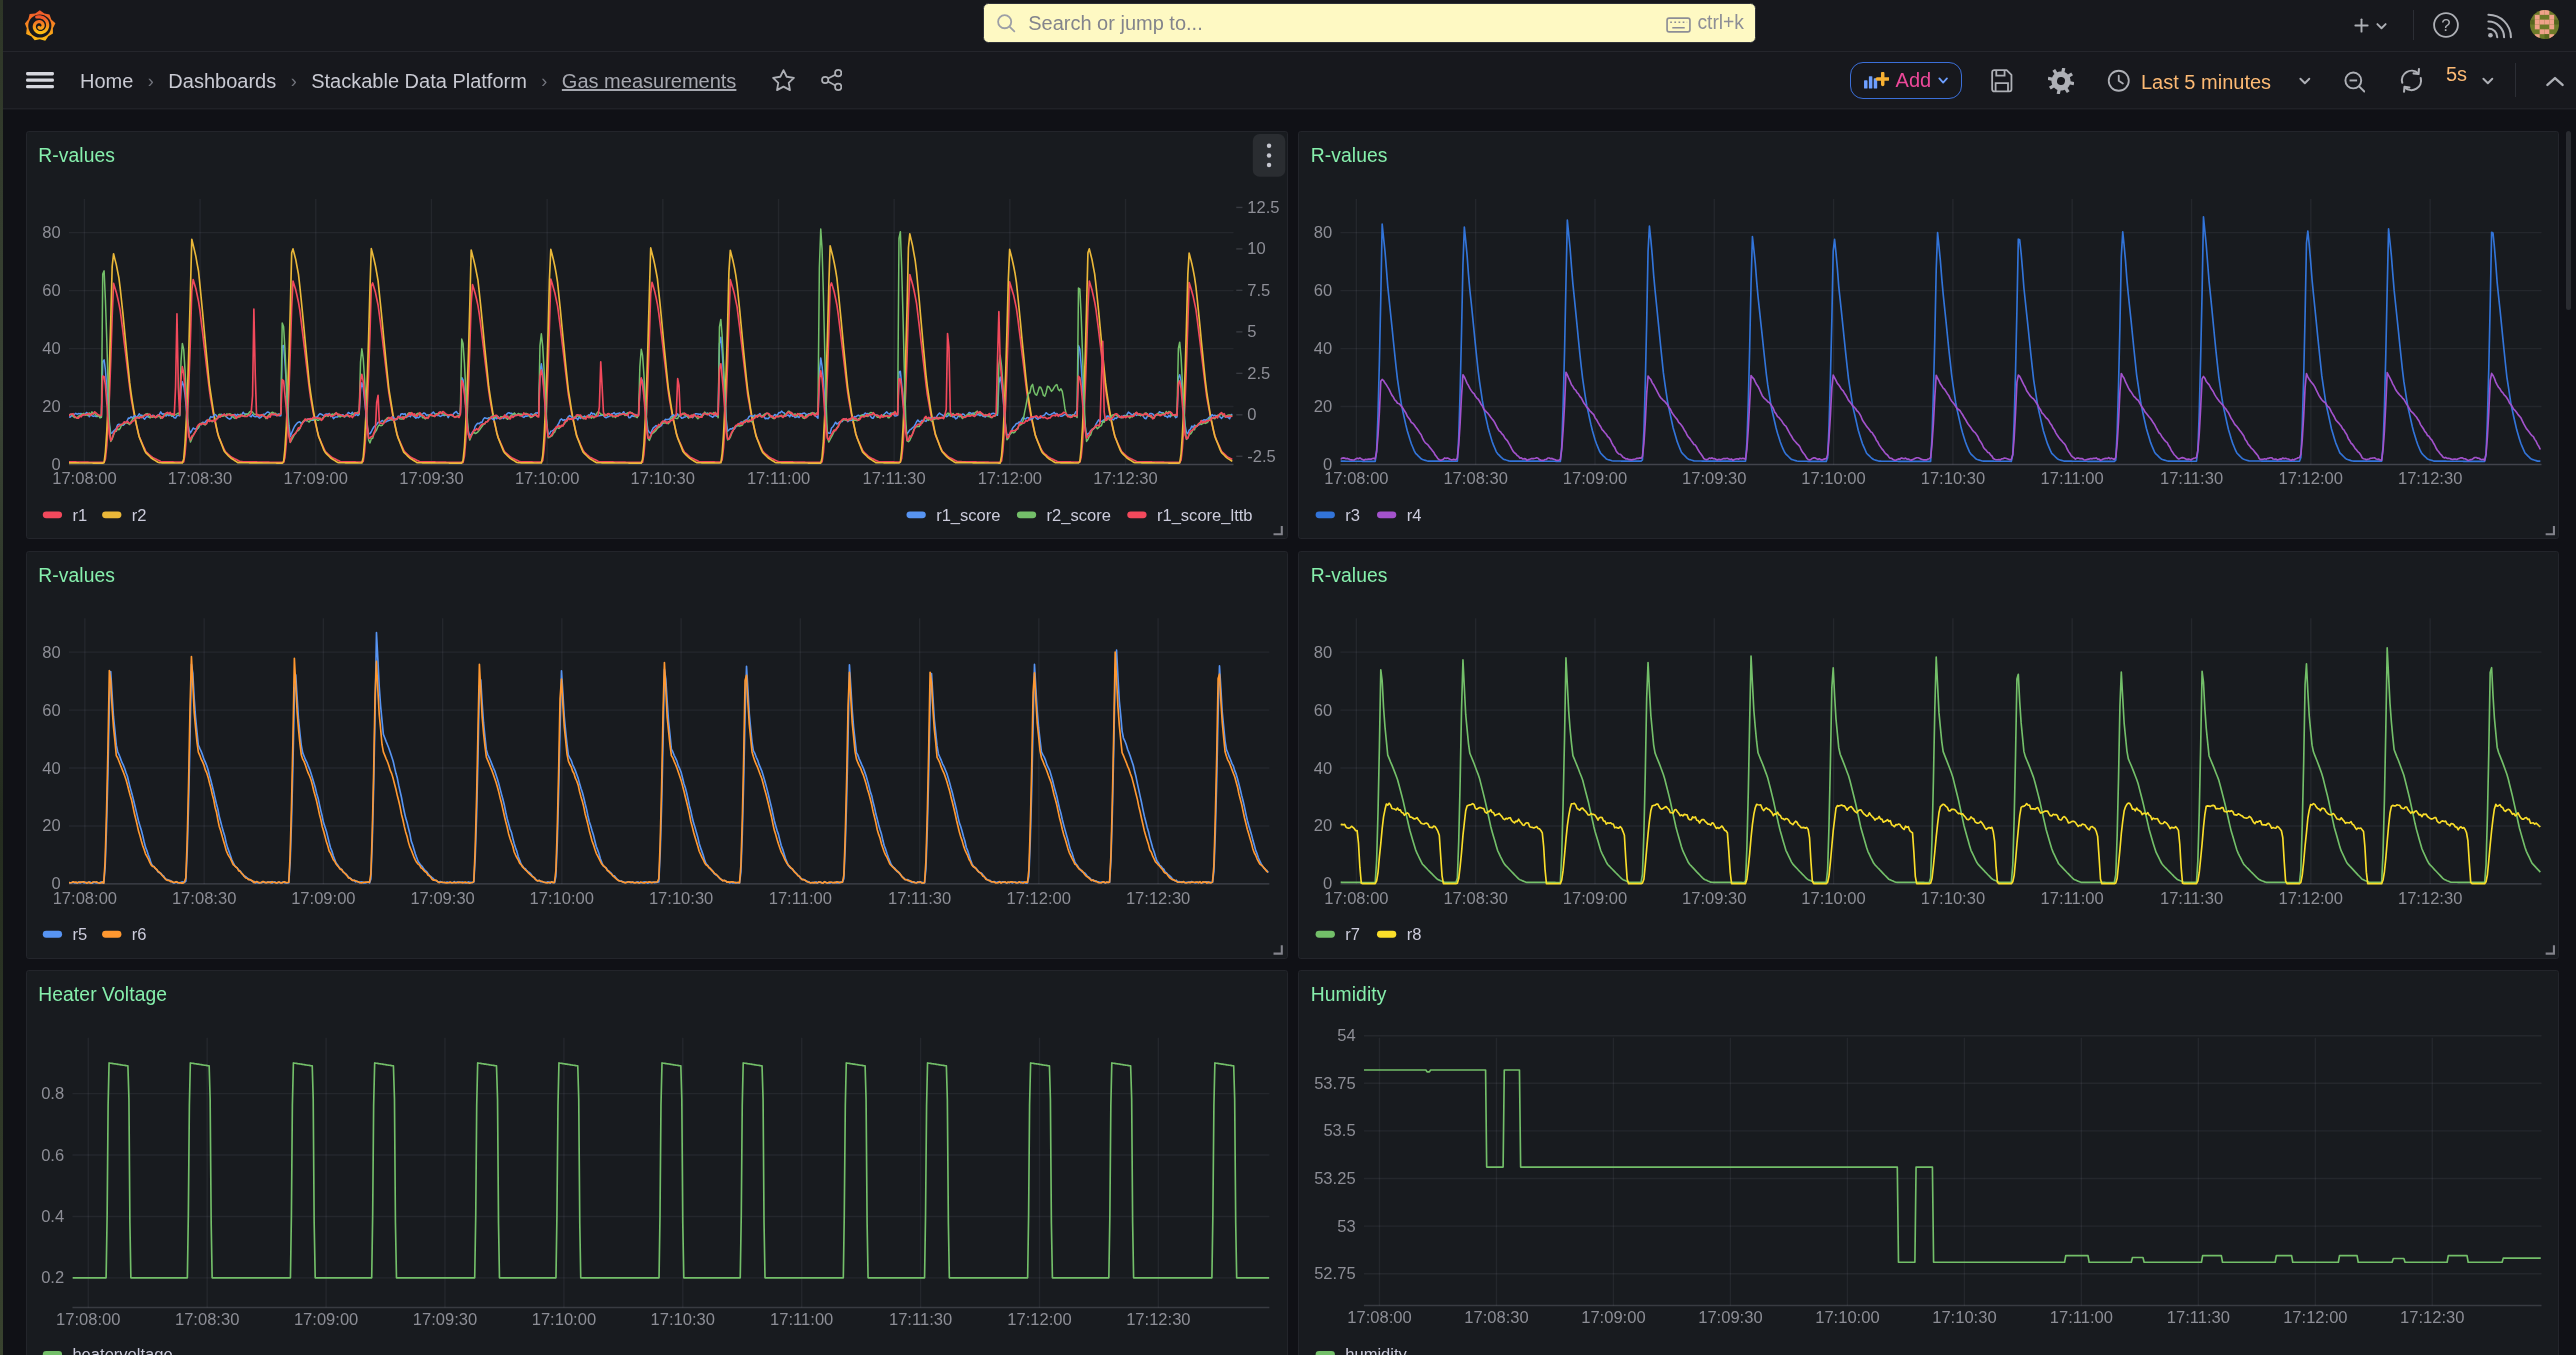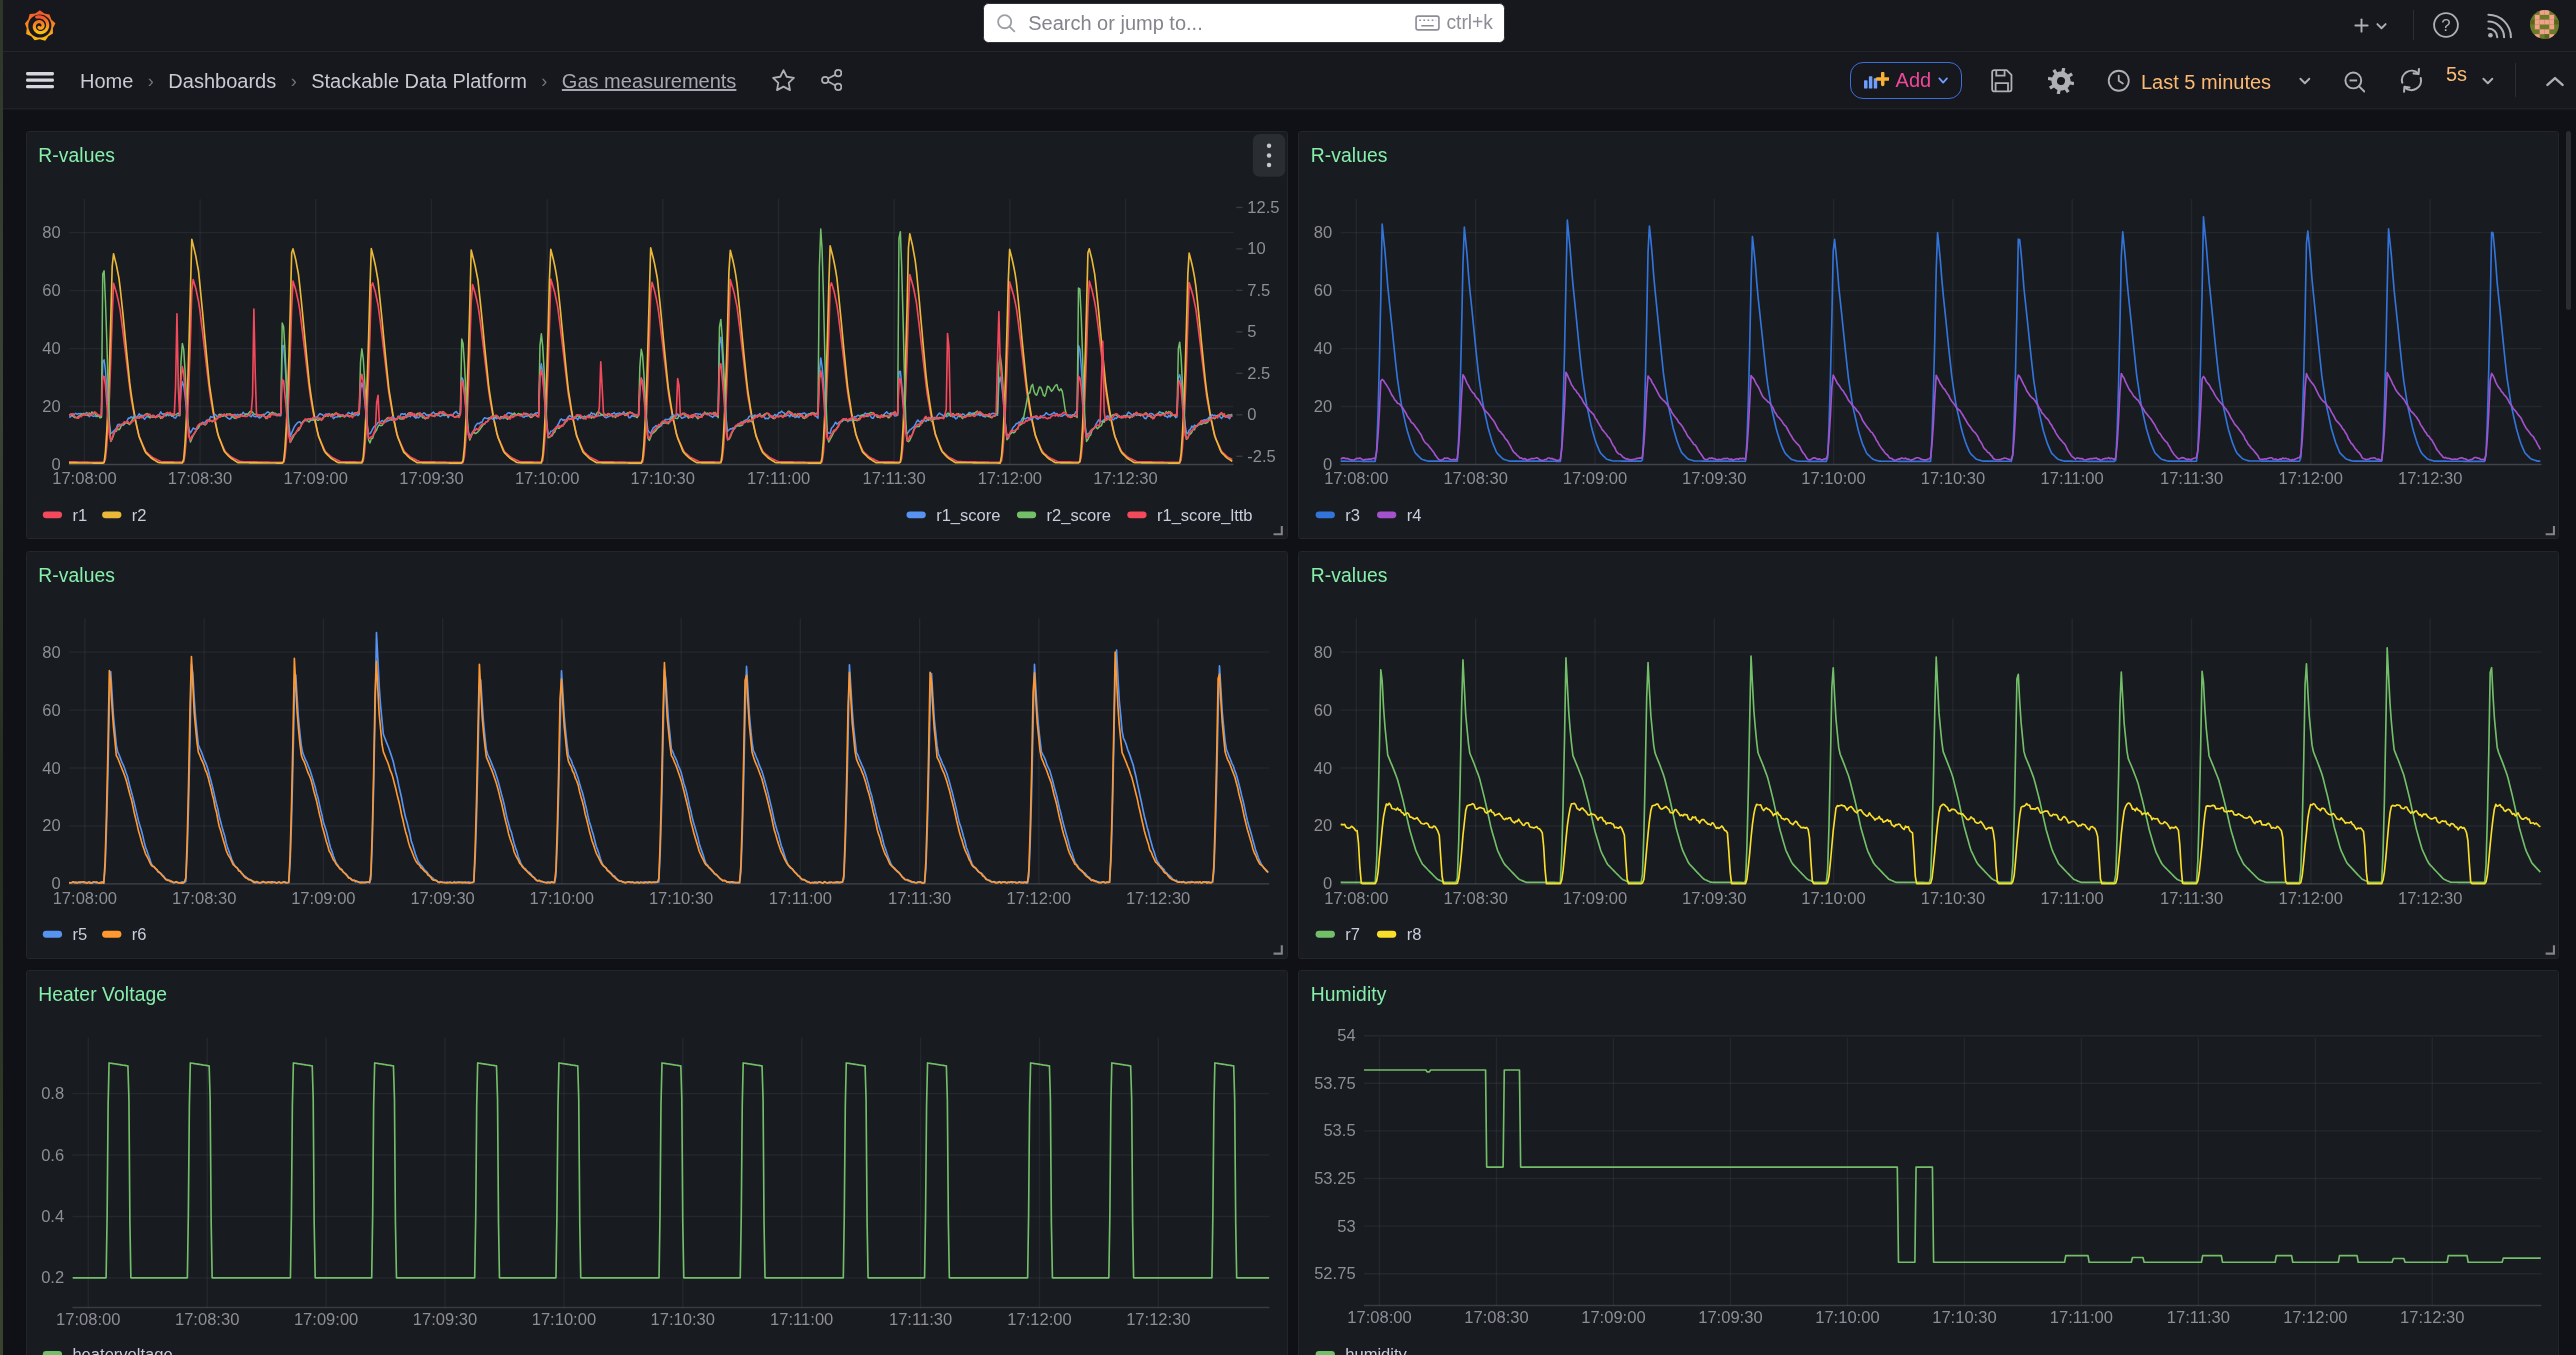--- a/index.html
+++ b/index.html
@@ -1,23 +1,23 @@
 <!DOCTYPE html>
 <html style="font-size:11px"><head><meta charset="utf-8"><style>
 * { margin:0; padding:0; box-sizing:border-box; }
 html,body { width:2576px; height:1356px; overflow:hidden; background:#101116;
   font-family:"Liberation Sans", sans-serif; }
 .chrome { position:absolute; left:0; top:0; width:2576px; height:110px; background:#17181d; }
 .chrome .sep1 { position:absolute; left:0; top:51px; width:100%; height:1.4px; background:#25262c; }
 .chrome .sep2 { position:absolute; left:0; top:108px; width:100%; height:1.4px; background:#202127; }
-.searchbox { position:absolute; left:983px; top:3.4px; width:522px; height:40px;
-  background:#ffffff; border:1.4px solid #2f3138; border-radius:5.5px;
+.searchbox { position:absolute; left:983px; top:3.4px; width:773px; height:40px;
+  background:#fef9c3; border:1.4px solid #2f3138; border-radius:5.5px;
   display:flex; align-items:center; color:#83848c; font-size:20px; }
 .searchbox .ph { flex:1; color:#83848c; }
-.searchbox .kbd { display:flex; align-items:center; color:#8d8e96; font-size:19.3px; margin-right:11px; }
+.searchbox .kbd { display:flex; align-items:flex-end; color:#8d8e96; font-size:19.3px; margin-right:11px; }
 .crumbs { position:absolute; left:80px; top:70px; font-size:20px; color:#c9cad3;
   display:flex; align-items:center; height:22px; }
 .crumbs .sepc { color:#73757e; margin:0 14.5px; font-size:18px; }
 .crumbs .cur { color:#a6a8b0;text-decoration:underline; }
 .addbtn { position:absolute; left:1850px; top:62px; width:112px; height:37px;
   border:1.4px solid #3b6fd9; border-radius:13px; color:#ec4899; font-size:20px; font-weight:500;
   display:flex; align-items:center; justify-content:center; }
 .tbtext { position:absolute; font-size:20px; color:#fdba74;text-align:center; }
 .panel { position:absolute; background:#181b1f; border:0.7px solid #23252b; border-radius:2.8px; }
 .ptitle { position:absolute; left:11.7px; top:13px; font-size:19.3px; font-weight:500; color:#86efac; letter-spacing:0.1px; }

